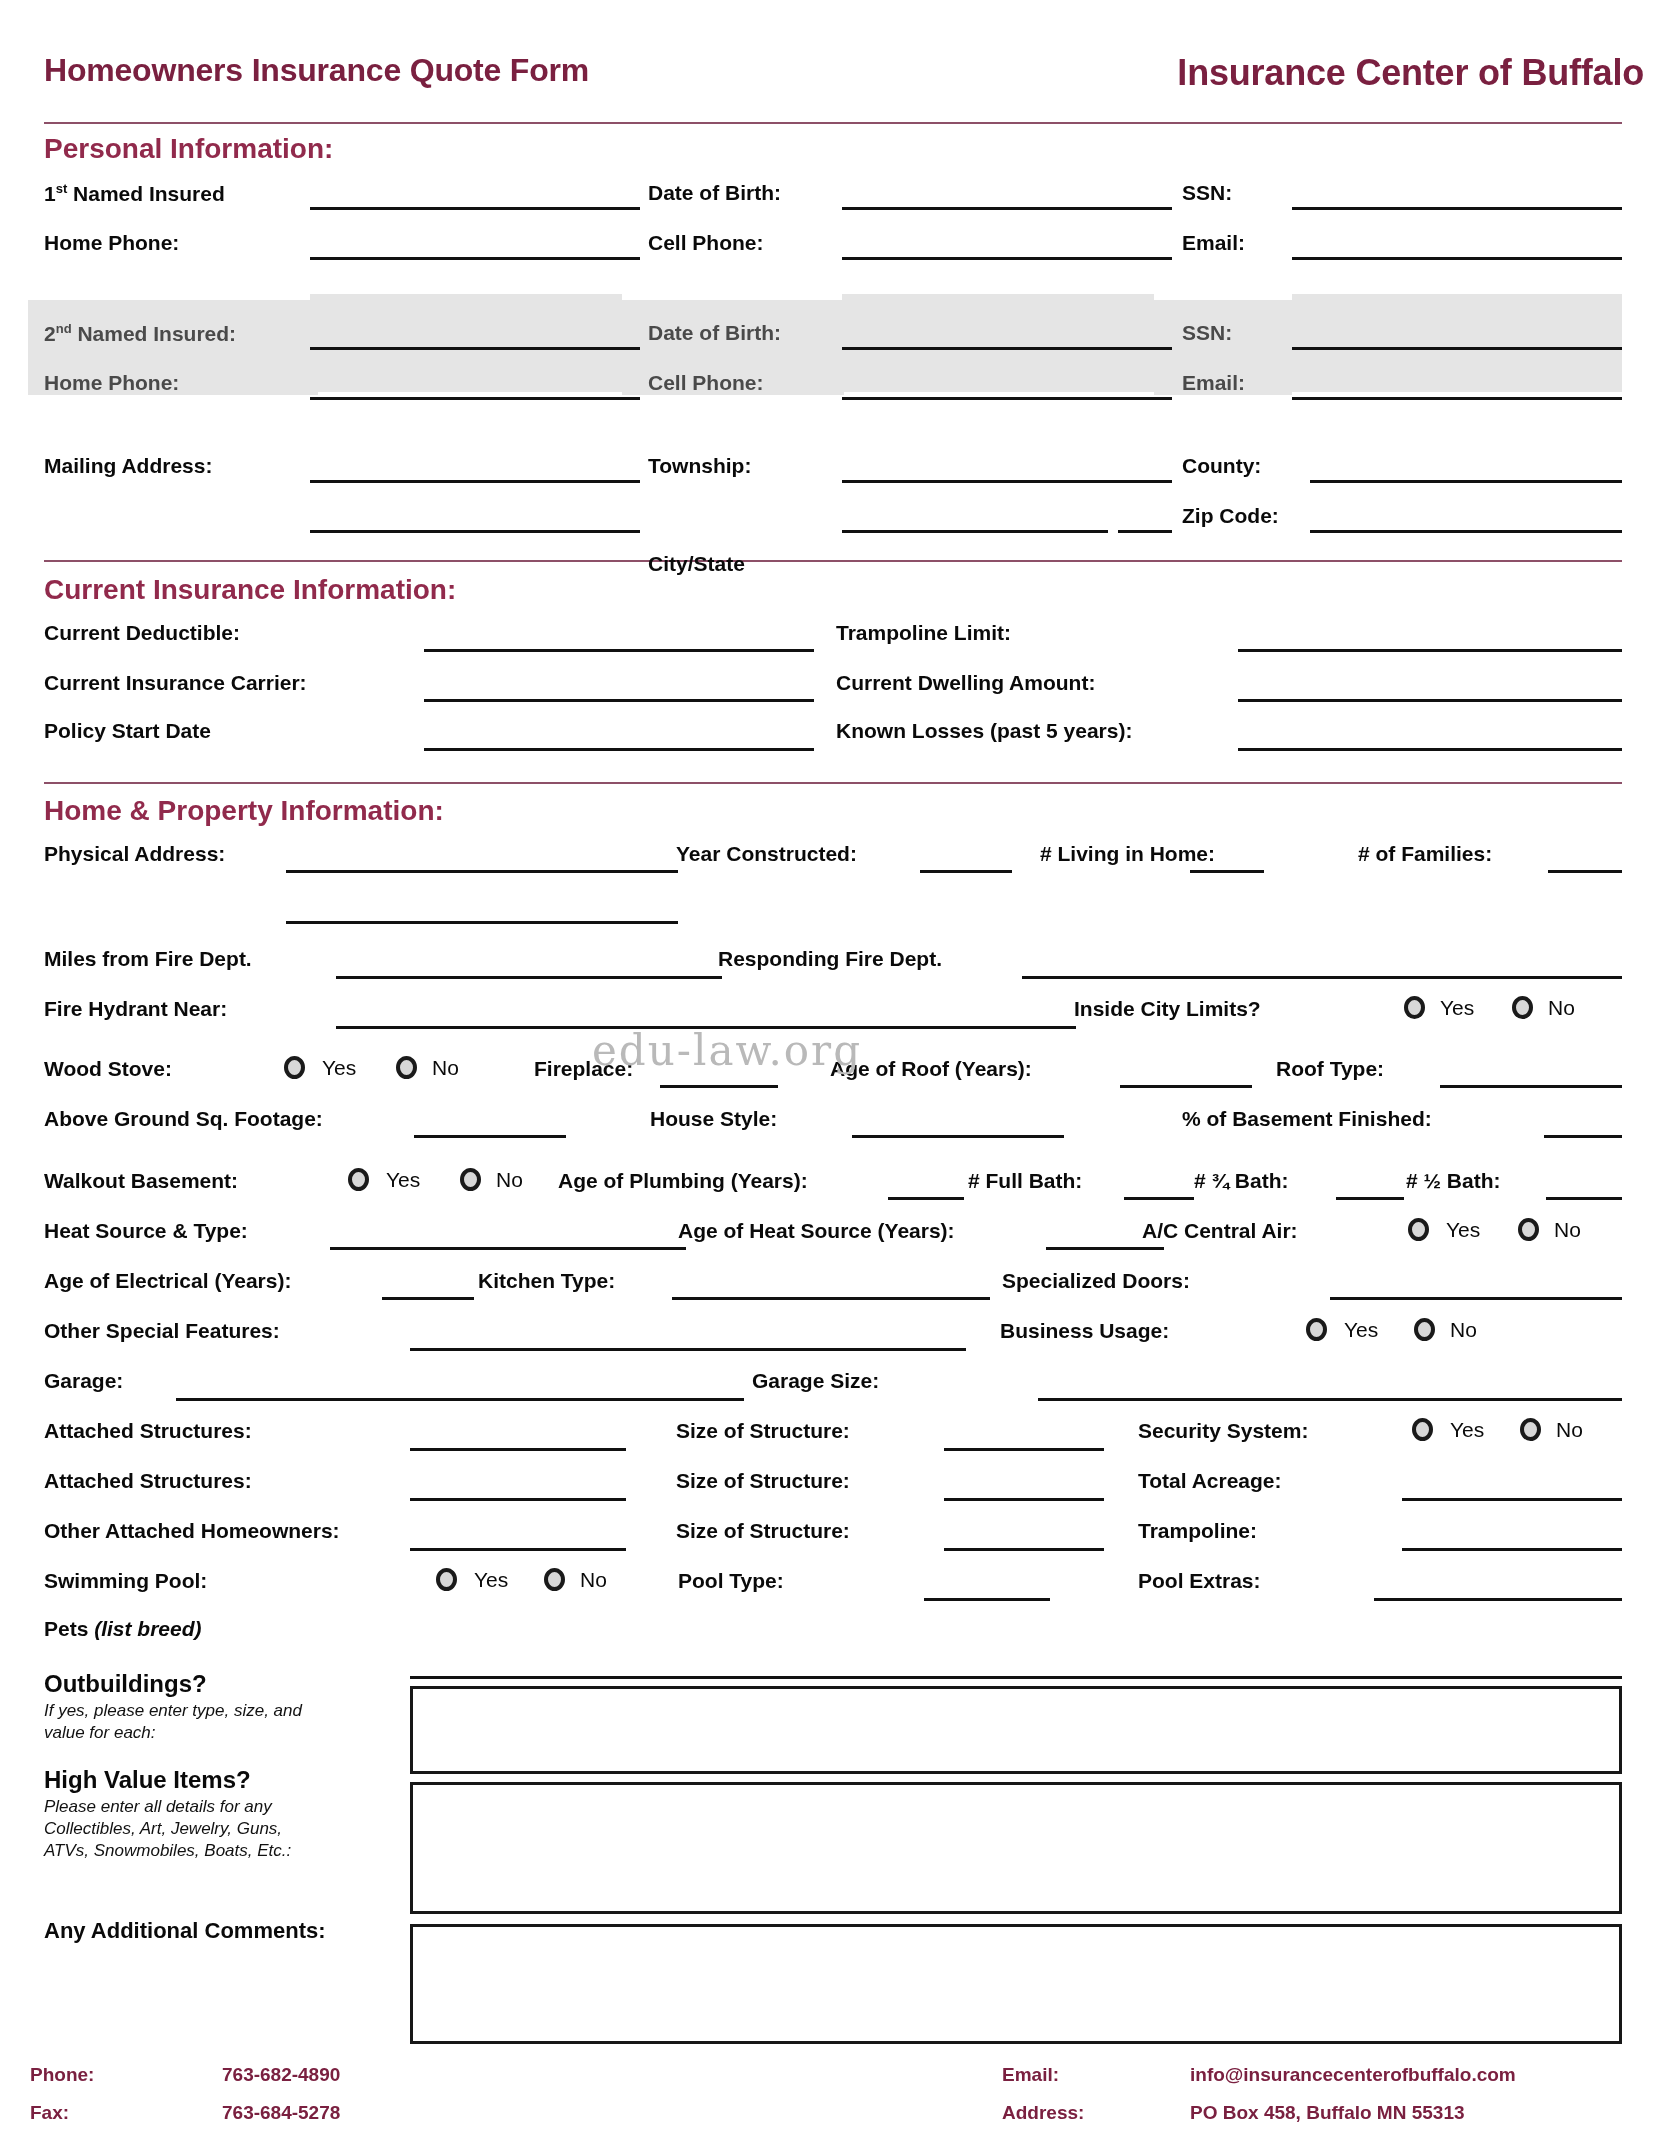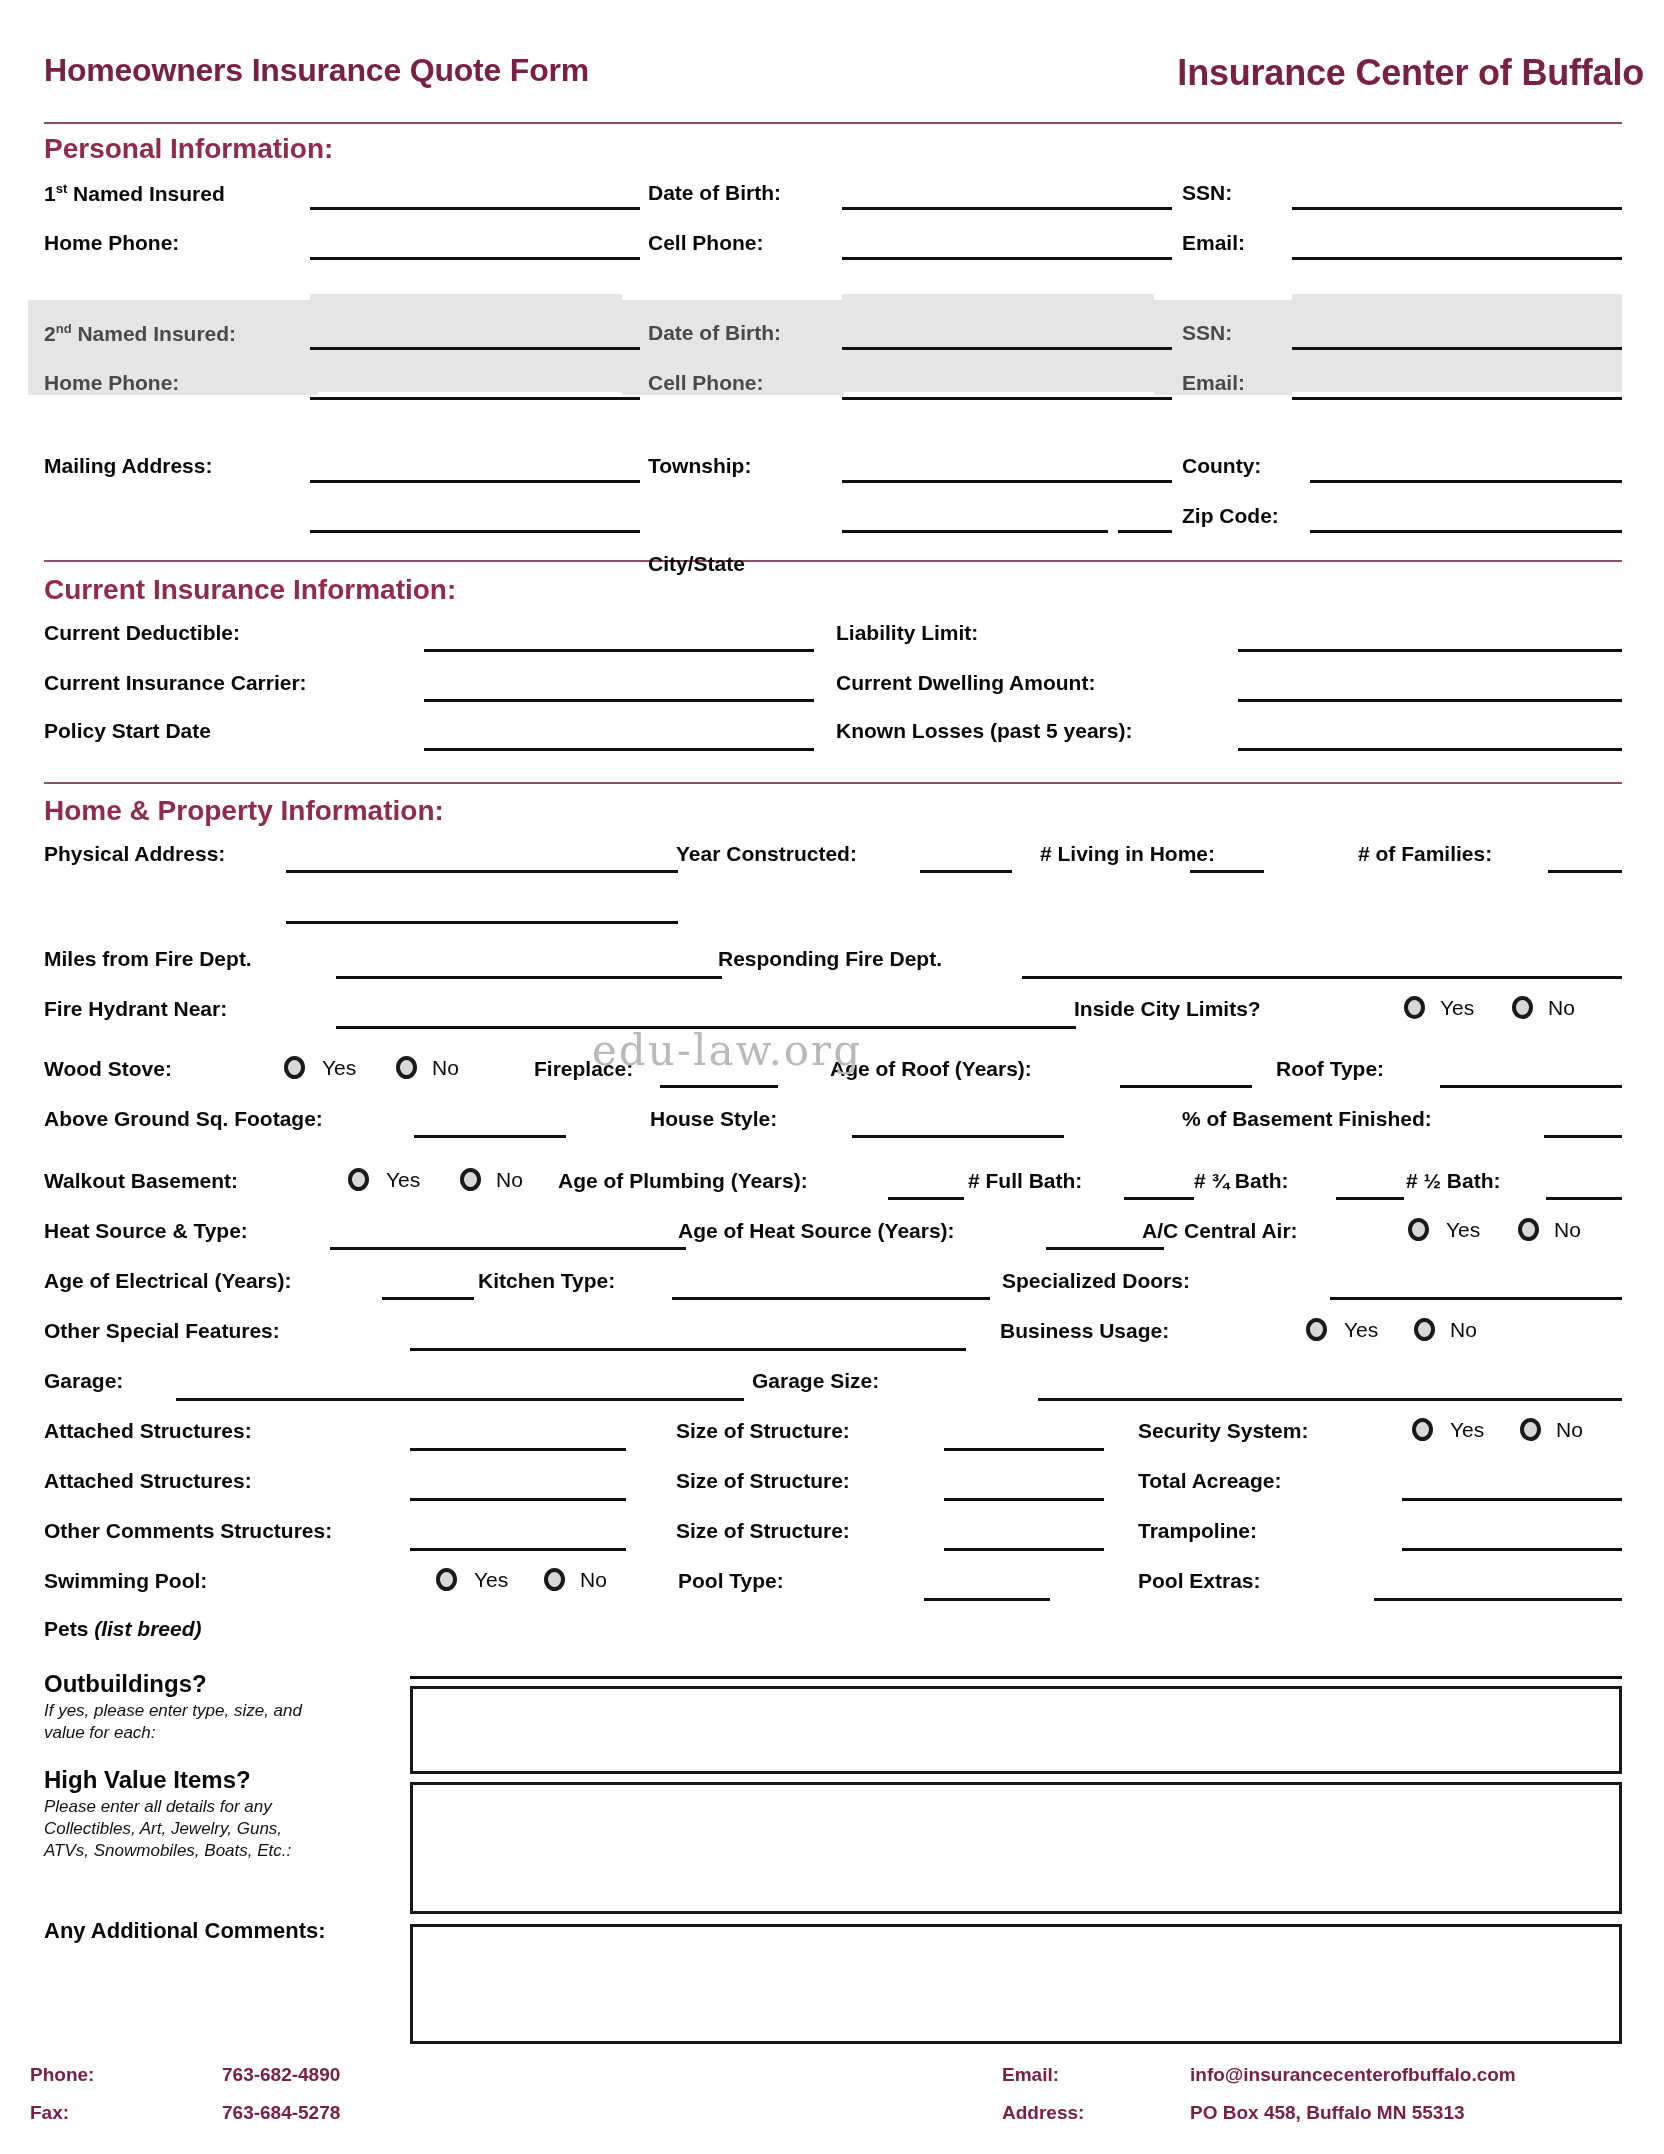--- a/index.html
+++ b/index.html
@@ -211,21 +211,21 @@
   <div class="line" style="left:1118px; top:530px; width:54px;"></div>
   <div class="lbl" style="left:1182px; top:505px;">Zip Code:</div>
   <div class="line" style="left:1310px; top:530px; width:312px;"></div>
 
   <div class="rule" style="top:560px;"></div>
 
   <div class="section-head" style="left:44px; top:574px;">Current Insurance Information:</div>
 
   <div class="lbl" style="left:44px; top:622px;">Current Deductible:</div>
   <div class="line" style="left:424px; top:649px; width:390px;"></div>
-  <div class="lbl" style="left:836px; top:622px;">Liability Limit:</div>
+  <div class="lbl" style="left:836px; top:622px;">Trampoline Limit:</div>
   <div class="line" style="left:1238px; top:649px; width:384px;"></div>
 
   <div class="lbl" style="left:44px; top:672px;">Current Insurance Carrier:</div>
   <div class="line" style="left:424px; top:699px; width:390px;"></div>
   <div class="lbl" style="left:836px; top:672px;">Current Dwelling Amount:</div>
   <div class="line" style="left:1238px; top:699px; width:384px;"></div>
 
   <div class="lbl" style="left:44px; top:720px;">Policy Start Date</div>
   <div class="line" style="left:424px; top:748px; width:390px;"></div>
   <div class="lbl" style="left:836px; top:720px;">Known Losses (past 5 years):</div>
@@ -339,21 +339,21 @@
   <div class="radio" style="left:1520px; top:1418px;"></div>
   <div class="radio-lbl" style="left:1556px; top:1418px;">No</div>
 
   <div class="lbl" style="left:44px; top:1470px;">Attached Structures:</div>
   <div class="line" style="left:410px; top:1498px; width:216px;"></div>
   <div class="lbl" style="left:676px; top:1470px;">Size of Structure:</div>
   <div class="line" style="left:944px; top:1498px; width:160px;"></div>
   <div class="lbl" style="left:1138px; top:1470px;">Total Acreage:</div>
   <div class="line" style="left:1402px; top:1498px; width:220px;"></div>
 
-  <div class="lbl" style="left:44px; top:1520px;">Other Comments Structures:</div>
+  <div class="lbl" style="left:44px; top:1520px;">Other Attached Homeowners:</div>
   <div class="line" style="left:410px; top:1548px; width:216px;"></div>
   <div class="lbl" style="left:676px; top:1520px;">Size of Structure:</div>
   <div class="line" style="left:944px; top:1548px; width:160px;"></div>
   <div class="lbl" style="left:1138px; top:1520px;">Trampoline:</div>
   <div class="line" style="left:1402px; top:1548px; width:220px;"></div>
 
   <div class="lbl" style="left:44px; top:1570px;">Swimming Pool:</div>
   <div class="radio" style="left:436px; top:1568px;"></div>
   <div class="radio-lbl" style="left:474px; top:1568px;">Yes</div>
   <div class="radio" style="left:544px; top:1568px;"></div>

